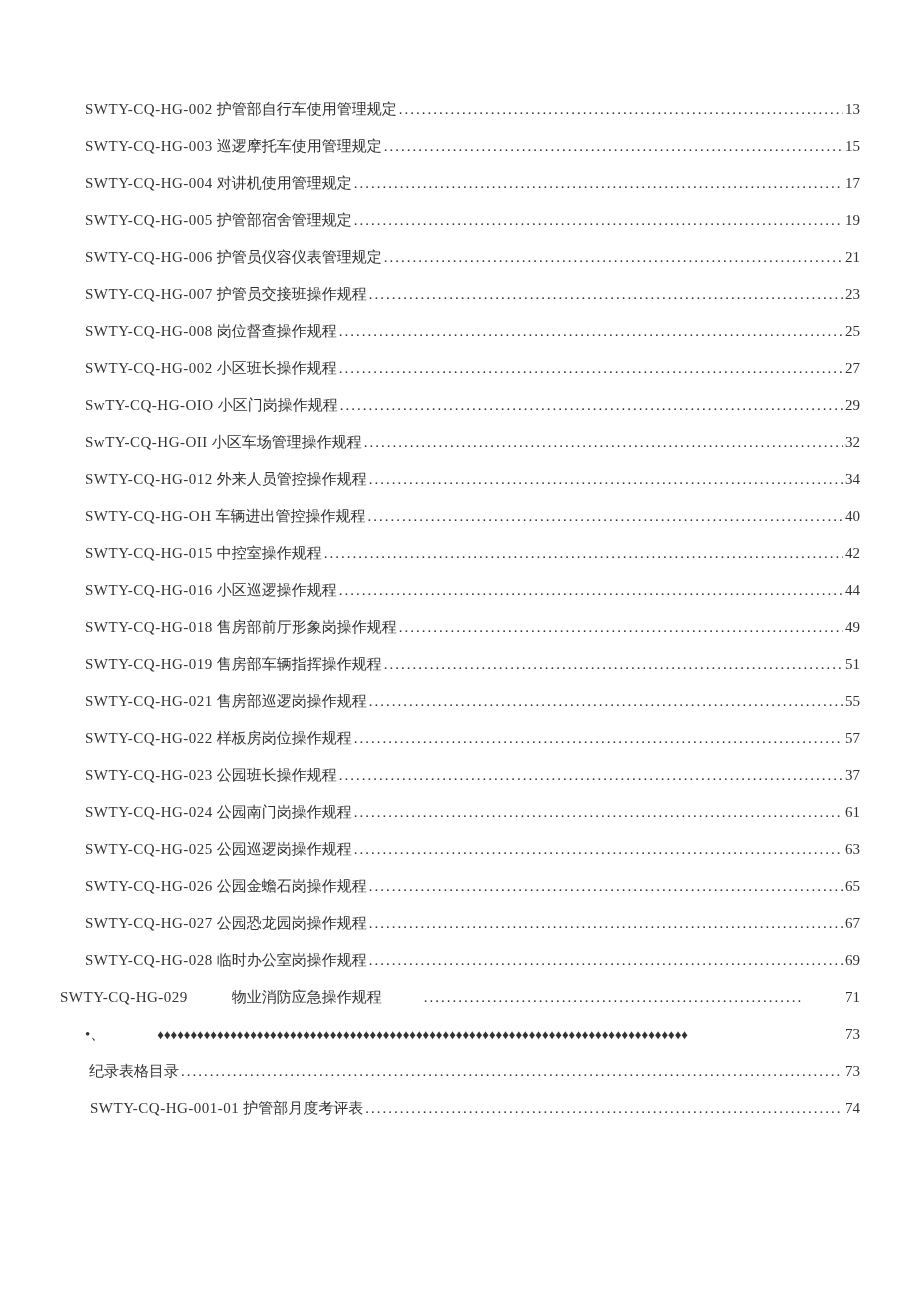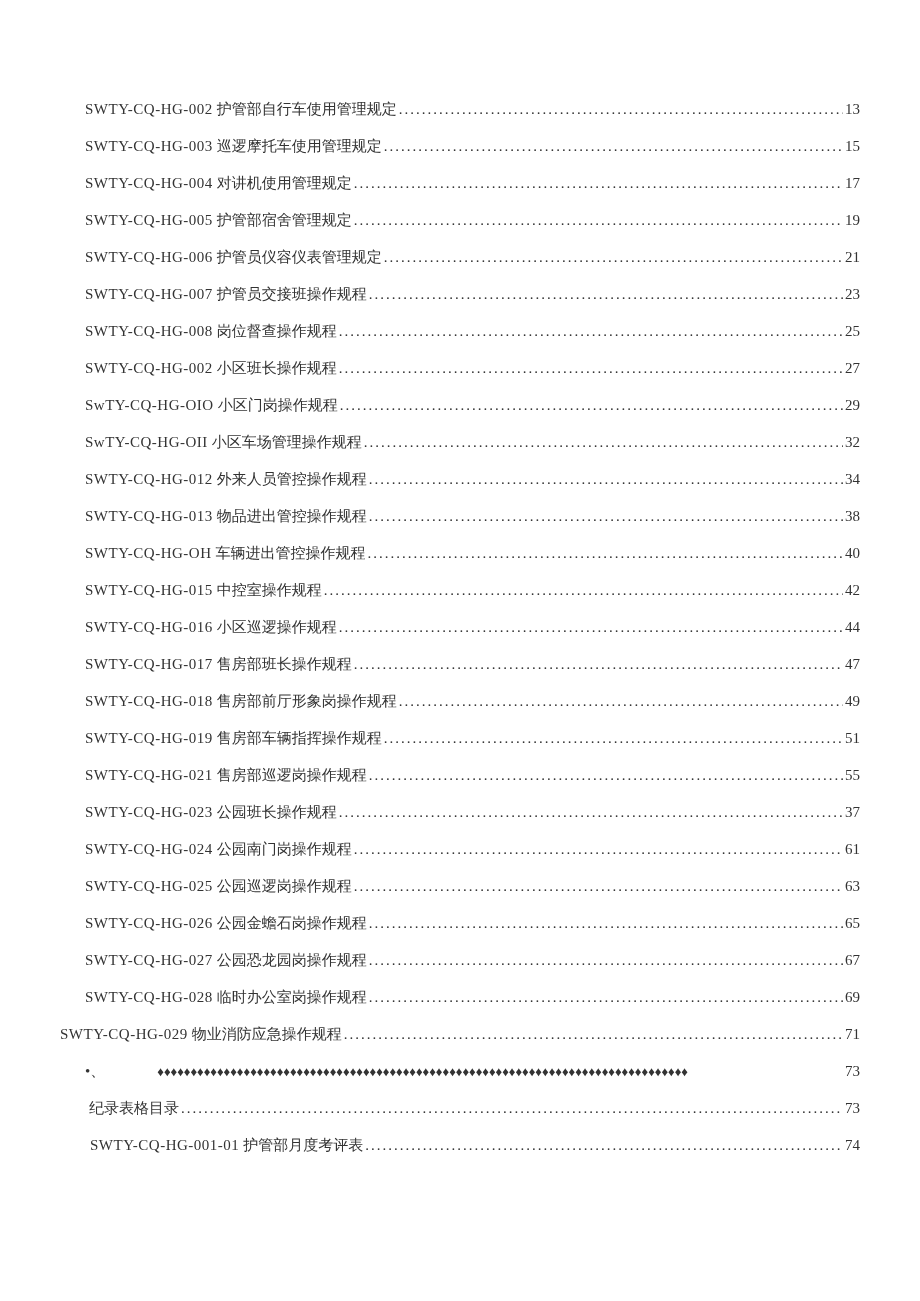--- a/index.html
+++ b/index.html
@@ -23,20 +23,21 @@
   }
   .toc-entry.indent {
     padding-left: 25px;
   }
   .toc-entry.indent2 {
     padding-left: 30px;
     align-items: center;
   }
   .toc-entry.noindent {
     padding-left: 0;
+    gap: 40px;
   }
   .toc-code {
     letter-spacing: 0.5px;
   }
   .toc-title {
     margin-left: 4px;
   }
   .dots {
     flex: 1 1 auto;
     overflow: hidden;
@@ -129,66 +130,60 @@
         <span class="dots"></span>
         <span class="page-num">32</span>
       </div>
       <div class="toc-entry indent">
         <span class="toc-code">SWTY-CQ-HG-012</span>
         <span class="toc-title">外来人员管控操作规程 </span>
         <span class="dots"></span>
         <span class="page-num">34</span>
       </div>
       <div class="toc-entry indent">
-        <span class="toc-code">SWTY-CQ-HG-013</span>
-        <span class="toc-title">物品进出管控操作规程 </span>
-        <span class="dots"></span>
-        <span class="page-num">38</span>
-      </div>
-      <div class="toc-entry indent">
         <span class="toc-code">SWTY-CQ-HG-OH</span>
         <span class="toc-title">车辆进出管控操作规程</span>
         <span class="dots"></span>
         <span class="page-num">40</span>
       </div>
       <div class="toc-entry indent">
         <span class="toc-code">SWTY-CQ-HG-015</span>
         <span class="toc-title">中控室操作规程</span>
         <span class="dots"></span>
         <span class="page-num">42</span>
       </div>
       <div class="toc-entry indent">
         <span class="toc-code">SWTY-CQ-HG-016</span>
         <span class="toc-title">小区巡逻操作规程</span>
         <span class="dots"></span>
         <span class="page-num">44</span>
       </div>
       <div class="toc-entry indent">
-        <span class="toc-code">SWTY-CQ-HG-017</span>
-        <span class="toc-title">售房部班长操作规程</span>
-        <span class="dots"></span>
-        <span class="page-num">47</span>
-      </div>
-      <div class="toc-entry indent">
         <span class="toc-code">SWTY-CQ-HG-018</span>
         <span class="toc-title">售房部前厅形象岗操作规程</span>
         <span class="dots"></span>
         <span class="page-num">49</span>
       </div>
       <div class="toc-entry indent">
         <span class="toc-code">SWTY-CQ-HG-019</span>
         <span class="toc-title">售房部车辆指挥操作规程</span>
         <span class="dots"></span>
         <span class="page-num">51</span>
       </div>
       <div class="toc-entry indent">
         <span class="toc-code">SWTY-CQ-HG-021</span>
         <span class="toc-title">售房部巡逻岗操作规程</span>
         <span class="dots"></span>
         <span class="page-num">55</span>
+      </div>
+      <div class="toc-entry indent">
+        <span class="toc-code">SWTY-CQ-HG-022</span>
+        <span class="toc-title">样板房岗位操作规程</span>
+        <span class="dots"></span>
+        <span class="page-num">57</span>
       </div>
       <div class="toc-entry indent">
         <span class="toc-code">SWTY-CQ-HG-023</span>
         <span class="toc-title">公园班长操作规程</span>
         <span class="dots"></span>
         <span class="page-num">37</span>
       </div>
       <div class="toc-entry indent">
         <span class="toc-code">SWTY-CQ-HG-024</span>
         <span class="toc-title">公园南门岗操作规程</span>

